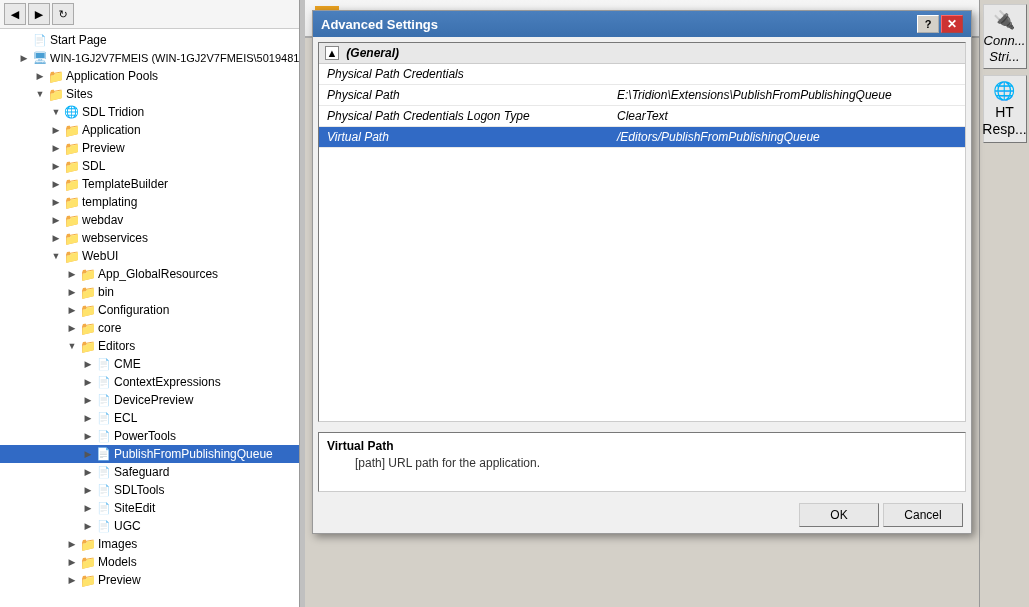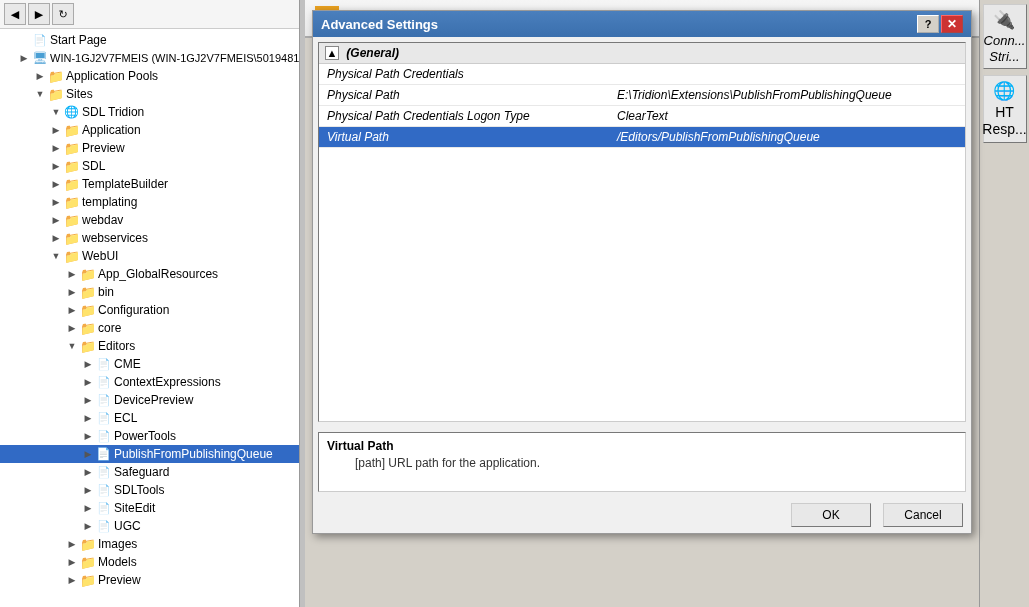--- a/index.html
+++ b/index.html
@@ -295,21 +295,21 @@
       font-size: 12px;
       color: #333;
       padding-left: 28px;
     }
 
     
     .dialog-footer {
       display: flex;
       justify-content: flex-end;
       padding: 6px 8px;
-      gap: 12px;
+      gap: 4px;
     }
 
     .footer-btn {
       width: 80px;
       height: 24px;
       background: #e8e8e8;
       border: 1px outset #ccc;
       cursor: pointer;
       font-size: 12px;
       display: flex;

